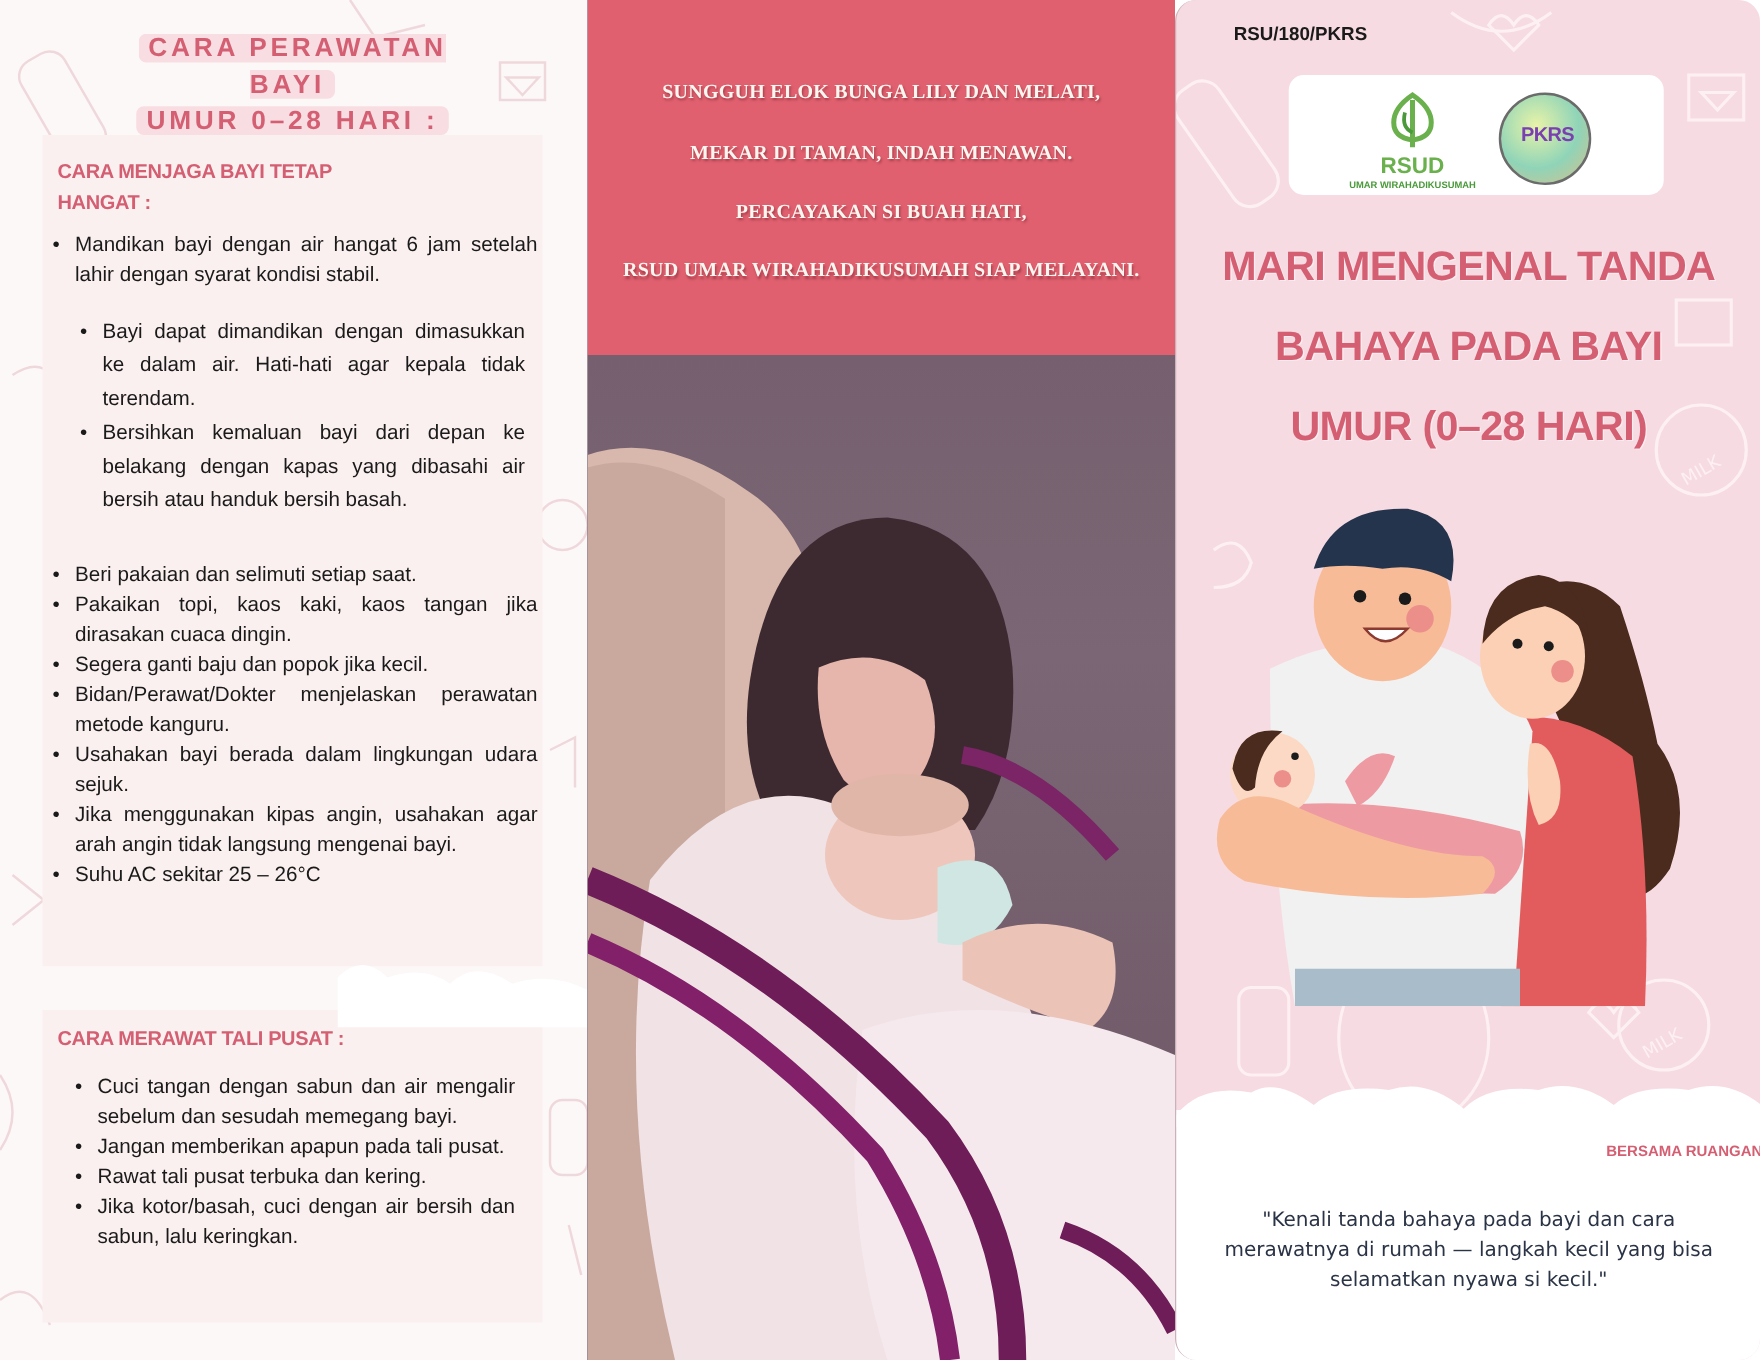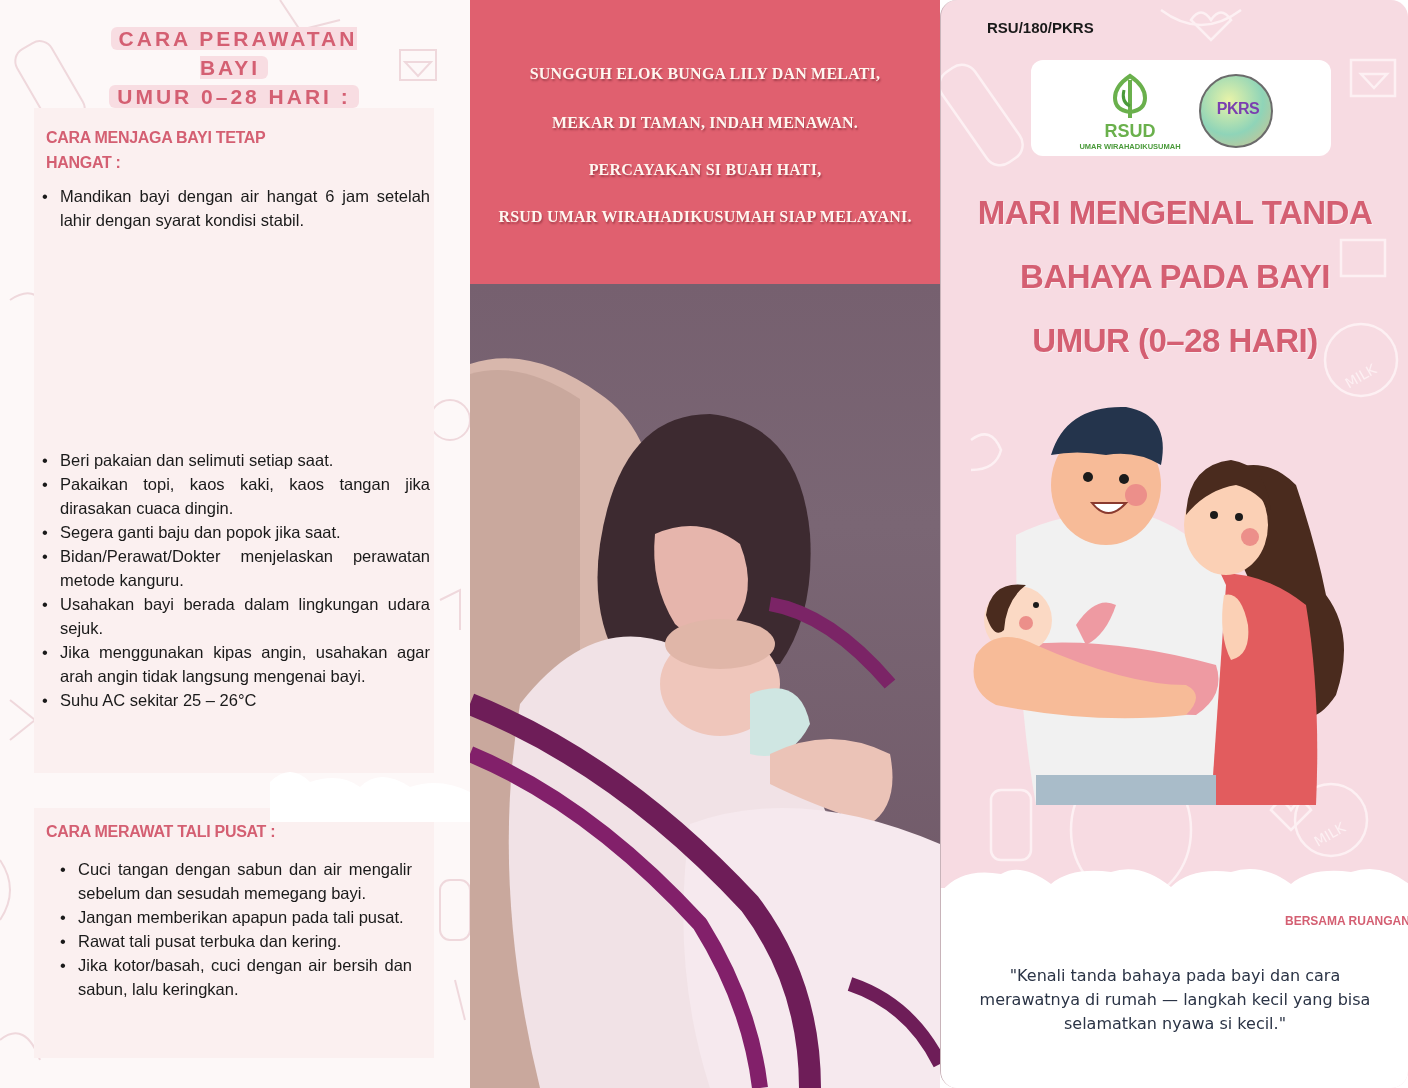--- a/index.html
+++ b/index.html
@@ -90,25 +90,29 @@
 
   <div class="sec-head" style="left:46px; top:125px;">
     <span>CARA MENJAGA BAYI TETAP</span><br>
     <span>HANGAT :</span>
   </div>
 
   <ul class="blist" style="left:38px; top:184px; width:392px;">
     <li>Mandikan bayi dengan air hangat 6 jam setelah lahir dengan syarat kondisi stabil.</li>
   </ul>
 
+  <ul class="blist" style="left:60px; top:252px; width:360px; line-height:27px;">
+    <li>Bayi dapat dimandikan dengan dimasukkan ke dalam air. Hati-hati agar kepala tidak terendam.</li>
+    <li>Bersihkan kemaluan bayi dari depan ke belakang dengan kapas yang dibasahi air bersih atau handuk bersih basah.</li>
+  </ul>
 
   <ul class="blist" style="left:38px; top:448px; width:392px;">
     <li>Beri pakaian dan selimuti setiap saat.</li>
     <li>Pakaikan topi, kaos kaki, kaos tangan jika dirasakan cuaca dingin.</li>
-    <li>Segera ganti baju dan popok jika saat.</li>
+    <li>Segera ganti baju dan popok jika kecil.</li>
     <li>Bidan/Perawat/Dokter menjelaskan perawatan metode kanguru.</li>
     <li>Usahakan bayi berada dalam lingkungan udara sejuk.</li>
     <li>Jika menggunakan kipas angin, usahakan agar arah angin tidak langsung mengenai bayi.</li>
     <li>Suhu AC sekitar 25 – 26°C</li>
   </ul>
 
   <div class="sec-head" style="left:46px; top:819px;">CARA MERAWAT TALI PUSAT :</div>
 
   <ul class="blist" style="left:56px; top:857px; width:356px;">
     <li>Cuci tangan dengan sabun dan air mengalir sebelum dan sesudah memegang bayi.</li>

